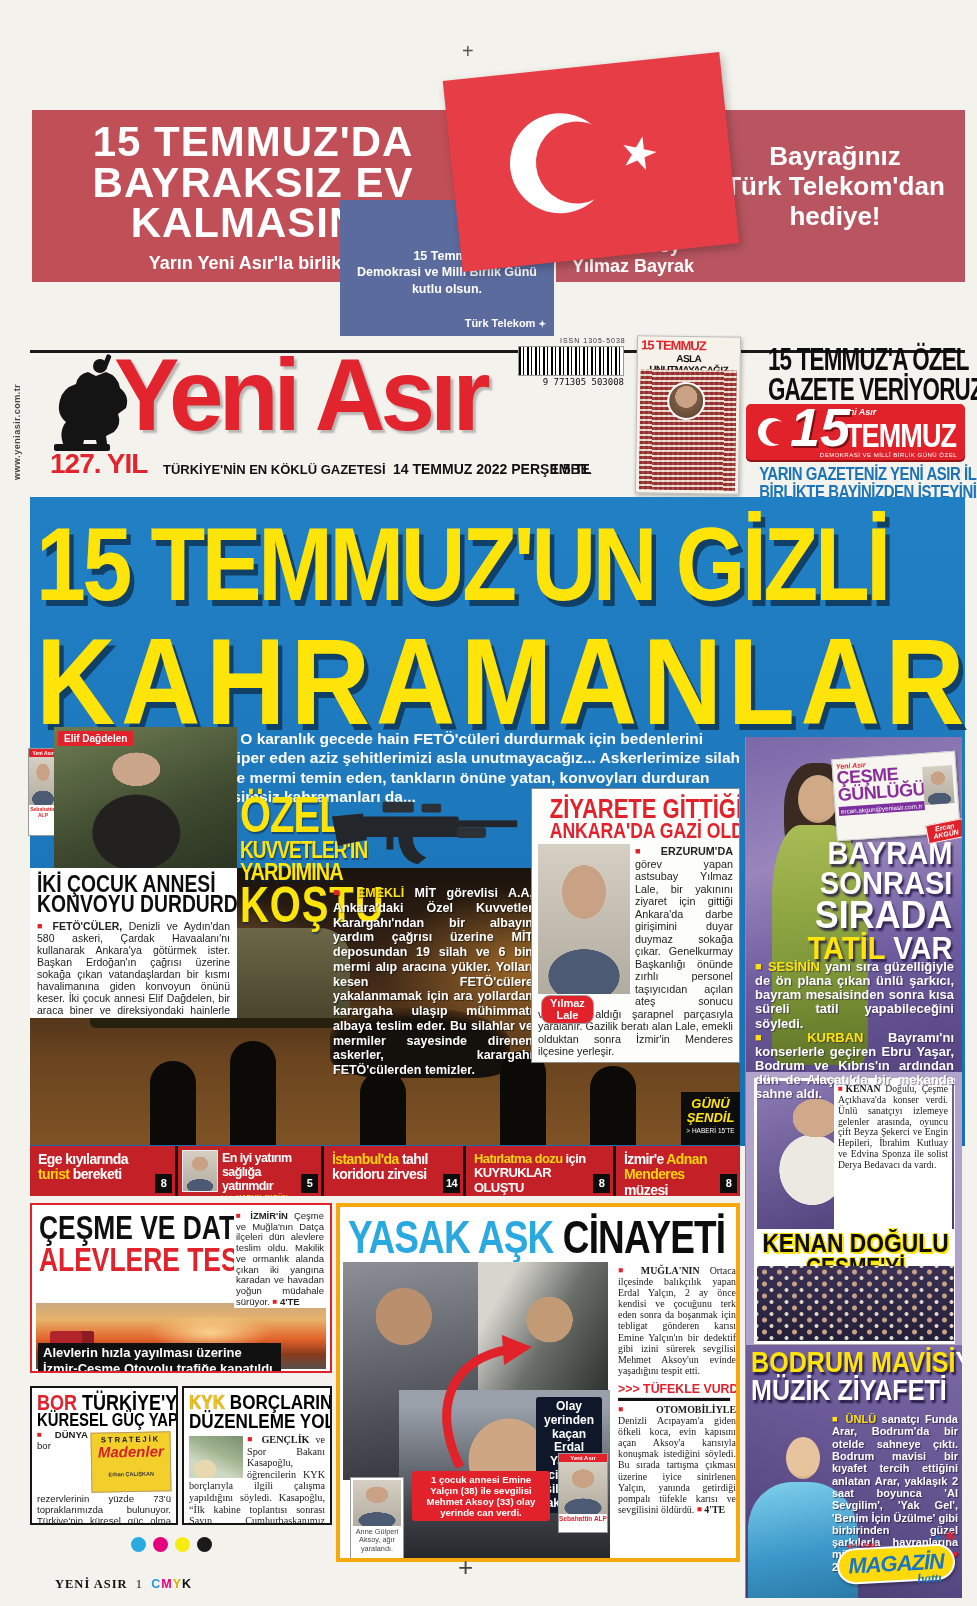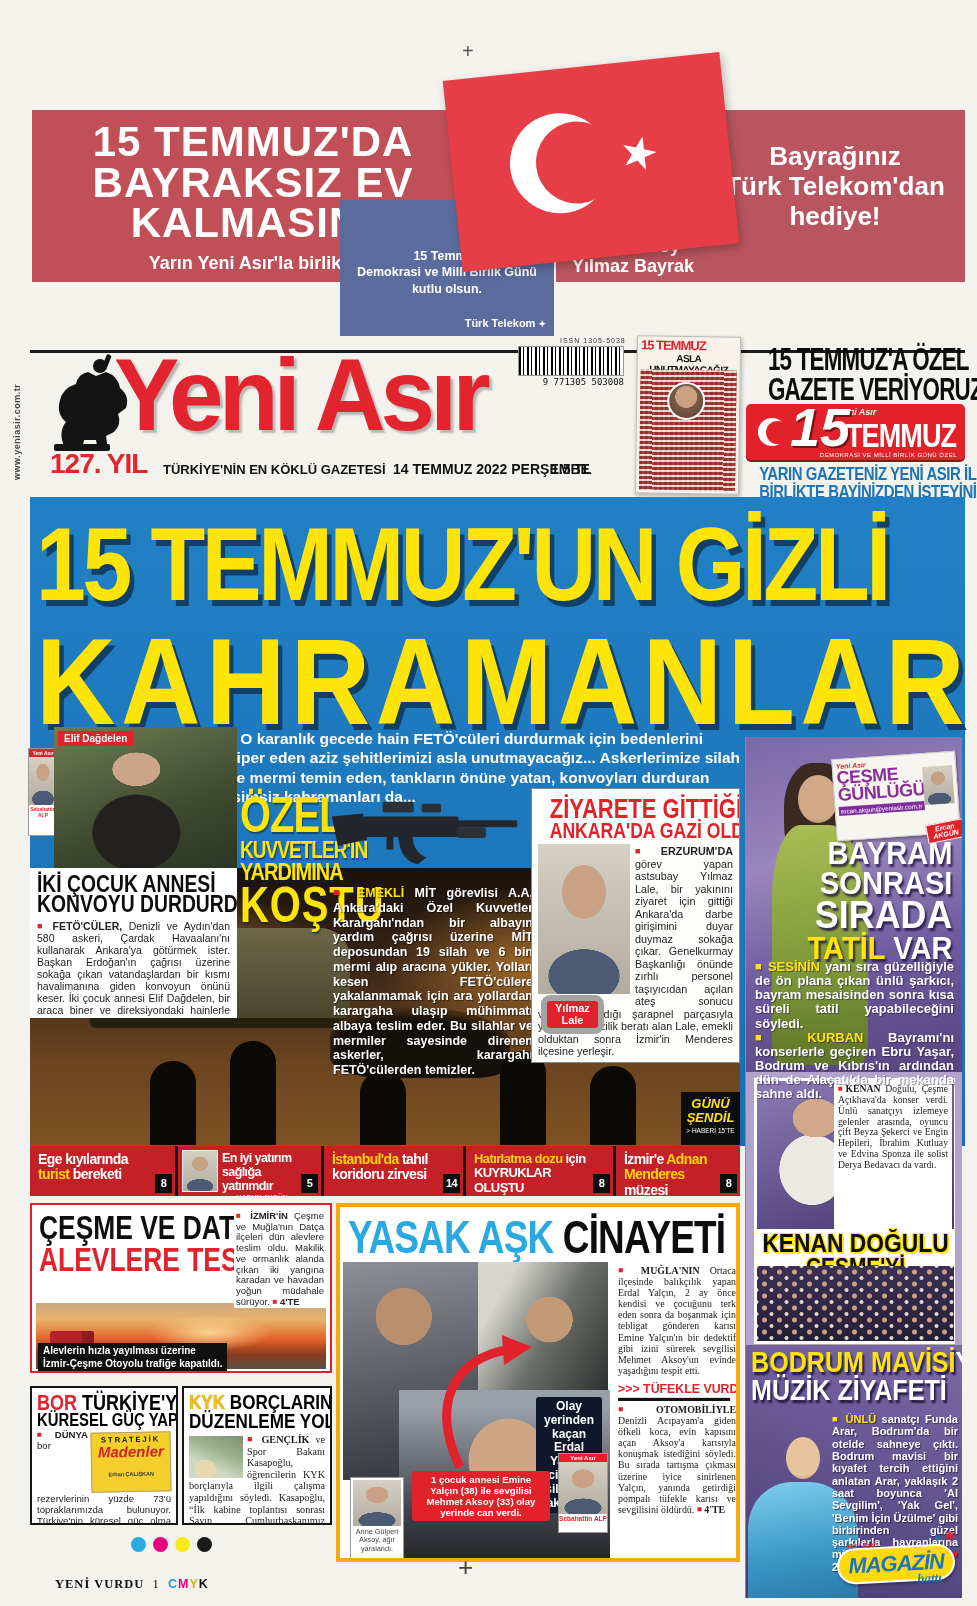--- a/index.html
+++ b/index.html
@@ -89,40 +89,40 @@
   #story2-h .s1{font-size:42px;letter-spacing:-1px}
   #story2-h .s2{font-size:20px;letter-spacing:-1px}
   #story2-h .s3{font-size:21px;letter-spacing:-1px}
   #story2-h .s4{font-size:42px;letter-spacing:1px}
   #rifle{left:328px;top:786px;width:195px;height:95px}
   #story2-body{left:333px;top:886px;width:200px;font-size:12.5px;font-weight:bold;color:#fff;line-height:1.18;text-align:justify;text-shadow:1px 1px 1px rgba(0,0,0,.55)}
   #story3-box{left:531px;top:788px;width:209px;height:275px;background:#fdfdfb;border:1px solid #888;padding:6px;overflow:hidden}
   #story3-box .h1{font-size:25px;font-weight:bold;color:#e1222b;text-align:center;transform:scale(.88,1.08);transform-origin:50% 0;white-space:nowrap;line-height:1}
   #story3-box .h2{font-size:20px;font-weight:bold;color:#e1222b;text-align:center;transform:scale(.88,1.08);transform-origin:50% 0;white-space:nowrap;line-height:1}
   #story3-photo{float:left;width:92px;height:150px;margin:4px 5px 2px 0}
-  #story3-label{left:541px;top:995px;background:#e1222b;color:#fff;font-size:11px;font-weight:bold;padding:2px 8px;border:6px solid #a3a3a3;border-radius:9px;text-align:center;line-height:1.05}
+  #story3-label{left:541px;top:995px;background:#e1222b;color:#fff;font-size:11px;font-weight:bold;padding:2px 8px;border:1px solid #a3a3a3;border-radius:9px;text-align:center;line-height:1.05}
   #story3-box .bd{font-size:10.8px;color:#222;line-height:1.16;text-align:justify;margin-top:5px}
 
   
   #teasers{left:30px;top:1146px;width:710px;height:50px;background:#141414;display:flex;gap:3px}
   .tz{position:relative;background:#c32127;color:#fff;font-weight:bold;padding:6px 19px 0 8px;line-height:1.1;font-size:14px;letter-spacing:-.6px;overflow:hidden}
   .tz .y{color:#fbd50a}
   .tz .pg{position:absolute;right:3px;bottom:3px;background:#0d0d0d;color:#fff;font-size:11px;width:17px;height:19px;text-align:center;line-height:19px;font-weight:bold}
   .tz1{flex:0 0 145px}.tz2{flex:0 0 143px;padding-left:44px;font-size:12.5px}.tz3{flex:0 0 139px}.tz4{flex:0 0 147px;font-size:13px}.tz5{flex:0 0 124px}
   .tz2 .ph{position:absolute;left:4px;top:4px;width:36px;height:42px;border:1px solid #eee}
   .tz2 .by{font-size:7px;color:#fbd50a;margin-top:1px;letter-spacing:0}
 
   
   #fire{left:30px;top:1203px;width:302px;height:170px;background:#fff;border:2px solid #e1222b;overflow:hidden}
   #fire .h1{position:absolute;left:7px;top:5px;font-size:30px;font-weight:bold;color:#0f0f0f;transform:scale(.88,1.08);transform-origin:0 0;white-space:nowrap}
   #fire .h2{position:absolute;left:7px;top:37px;font-size:30px;font-weight:bold;color:#e1222b;transform:scale(.88,1.08);transform-origin:0 0;white-space:nowrap}
   #fire .col{position:absolute;right:4px;top:6px;width:92px;background:#fff;font-size:9.5px;line-height:1.13;text-align:justify;color:#222;padding:0 2px;z-index:2}
   #fire .photo{position:absolute;left:4px;top:98px;width:290px;height:66px;background:radial-gradient(ellipse 30% 40% at 60% 45%,rgba(255,230,160,.8),transparent 70%),linear-gradient(180deg,#caa87e 0%,#e8b36a 25%,#e2622a 55%,#8a3a1c 78%,#57504a 100%)}
   #fire .truck{position:absolute;left:14px;bottom:14px;width:44px;height:24px;background:#b3242a;border-radius:3px;box-shadow:inset -12px 0 0 #8c1c22}
-  #fire .cap{position:absolute;left:6px;top:138px;background:#101010;color:#fff;font-size:10px;font-weight:bold;padding:2px 5px;line-height:1.25;z-index:3}
+  #fire .cap{position:absolute;left:6px;top:138px;background:#101010;color:#fff;font-size:13px;font-weight:bold;padding:2px 5px;line-height:1.25;z-index:3}
 
   
   #bor{left:30px;top:1386px;width:148px;height:139px;background:#fff;border:2px solid #151515;padding:3px 5px;overflow:hidden}
   #bor .h1{font-size:20px;font-weight:bold;transform:scale(.9,1.1);transform-origin:0 0;white-space:nowrap;line-height:1}
   #bor .h2{font-size:16.5px;font-weight:bold;transform:scale(.9,1.1);transform-origin:0 0;white-space:nowrap;line-height:1.05}
   #bor .bd{font-size:9.6px;line-height:1.13;text-align:justify;color:#222;margin-top:2px}
   #bor .inset{float:right;width:80px;height:60px;background:#f3cf2c;border:1px solid #b99a6a;margin:2px 0 2px 3px;text-align:center;transform:rotate(-1deg);overflow:hidden}
   #bor .inset .t1{font-size:7.5px;letter-spacing:2px;font-weight:bold;color:#111;margin-top:3px}
   #bor .inset .t2{font-size:15px;font-weight:bold;font-style:italic;color:#d2232a}
   #bor .inset .au{font-size:5.5px;color:#333;font-weight:bold;margin-top:10px}
@@ -493,17 +493,17 @@
           <div class="mg">MAGAZİN</div>
         </div>
       <div class="ya">Yeni Asır</div>
       <div class="ht">hattı</div>
       <div class="st1">✶</div>
       <div class="st2">✶</div>
     </div>
   </div>
 
   <div class="abs" id="footer">
-    <span class="b">YENİ VURDU</span>&nbsp;&nbsp;<span>1</span>&nbsp;&nbsp;<span class="cmyk"><span class="c">C</span><span class="m">M</span><span class="yy">Y</span><span class="k">K</span></span>
+    <span class="b">YENİ ASIR</span>&nbsp;&nbsp;<span>1</span>&nbsp;&nbsp;<span class="cmyk"><span class="c">C</span><span class="m">M</span><span class="yy">Y</span><span class="k">K</span></span>
   </div>
   <div class="abs" id="reg-bot">+</div>
 
 </div>
 
 </body></html>

